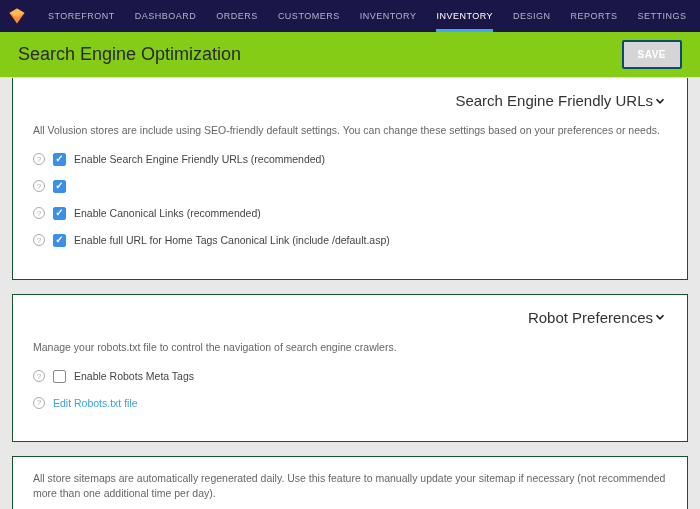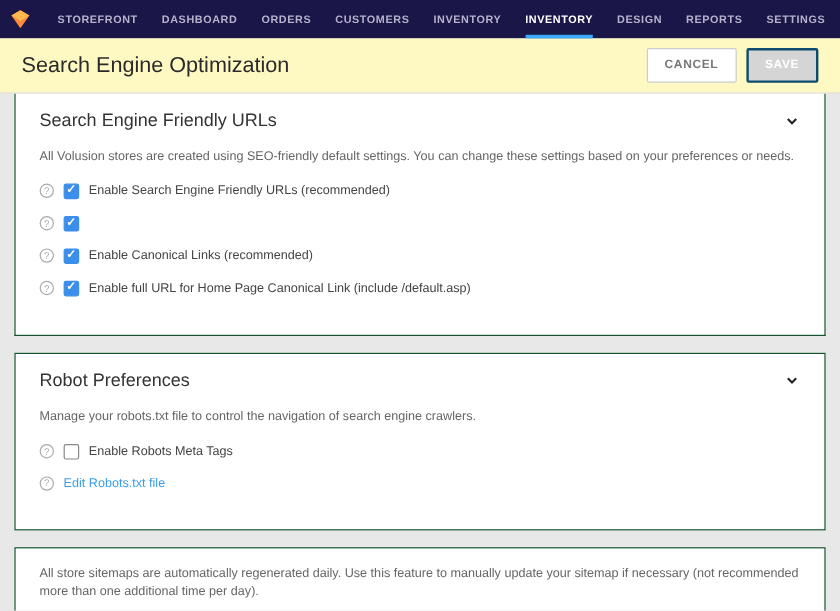--- a/index.html
+++ b/index.html
@@ -24,21 +24,21 @@
       height: 20px;
       margin-right: 12px;
       display: flex;
       align-items: center;
       justify-content: center;
     }
     .nav-items { display: flex; gap: 0; flex: 1; }
     .nav-item {
       color: #b5b3cc;
       font-size: 9px;
-      font-weight: 700;
+      font-weight: 400;
       letter-spacing: 0.5px;
       padding: 0 10px;
       height: 32px;
       display: flex;
       align-items: center;
       cursor: pointer;
       position: relative;
     }
     .nav-item.active {
       color: #fff;
@@ -46,21 +46,21 @@
     .nav-item.active::after {
       content: "";
       position: absolute;
       bottom: 0;
       left: 10px;
       right: 10px;
       height: 3px;
       background: #3ba9ff;
     }
     .header-bar {
-      background: #fef9c3;
+      background: #84cc16;
       height: 46px;
       display: flex;
       align-items: center;
       justify-content: space-between;
       padding: 0 18px;
       border-bottom: 1px solid #ddd;
     }
     .page-title {
       font-size: 18px;
       font-weight: 400;
@@ -90,21 +90,21 @@
     }
     .card {
       background: #fff;
       border: 1px solid #14532d;
       margin-bottom: 14px;
       padding: 14px 20px 18px 20px;
     }
     .card:first-child { margin-top: 0; border-top: none; }
     .card-header {
       display: flex;
-      justify-content: space-between;
+      justify-content: flex-end;
       align-items: center;
       margin-bottom: 14px;
     }
     .card-title {
       font-size: 15px;
       font-weight: 400;
       color: #333;
     }
     .card-desc {
       font-size: 10.5px;
@@ -181,55 +181,54 @@
     <div class="nav-item">DESIGN</div>
     <div class="nav-item">REPORTS</div>
     <div class="nav-item">SETTINGS</div>
   </div>
 
 </div>
 
 <div class="header-bar">
   <div class="page-title">Search Engine Optimization</div>
   <div class="header-actions">
-    <button class="btn">CANCEL</button>
     <button class="btn save">SAVE</button>
   </div>
 </div>
 
 <div class="content">
 
   <div class="card">
     <div class="card-header">
       <div class="card-title">Search Engine Friendly URLs</div>
       <span class="chevron">
           <svg width="14" height="14" viewBox="0 0 24 24" fill="none" stroke="#222" stroke-width="3">
             <path d="M6 9l6 6 6-6"></path>
           </svg>
         </span>
     </div>
-    <div class="card-desc">All Volusion stores are created using SEO-friendly default settings. You can change these settings based on your preferences or needs.</div>
+    <div class="card-desc">All Volusion stores are include using SEO-friendly default settings. You can change these settings based on your preferences or needs.</div>
     <div class="option-row">
       <span class="help-icon">?</span>
       <span class="checkbox checked"></span>
       <span>Enable Search Engine Friendly URLs (recommended)</span>
     </div>
     <div class="option-row">
       <span class="help-icon">?</span>
       <span class="checkbox checked"></span>
     </div>
     <div class="option-row">
       <span class="help-icon">?</span>
       <span class="checkbox checked"></span>
       <span>Enable Canonical Links (recommended)</span>
     </div>
     <div class="option-row">
       <span class="help-icon">?</span>
       <span class="checkbox checked"></span>
-      <span>Enable full URL for Home Page Canonical Link (include /default.asp)</span>
+      <span>Enable full URL for Home Tags Canonical Link (include /default.asp)</span>
     </div>
   </div>
 
   <div class="card">
     <div class="card-header">
       <div class="card-title">Robot Preferences</div>
       <span class="chevron">
           <svg width="14" height="14" viewBox="0 0 24 24" fill="none" stroke="#222" stroke-width="3">
             <path d="M6 9l6 6 6-6"></path>
           </svg>

